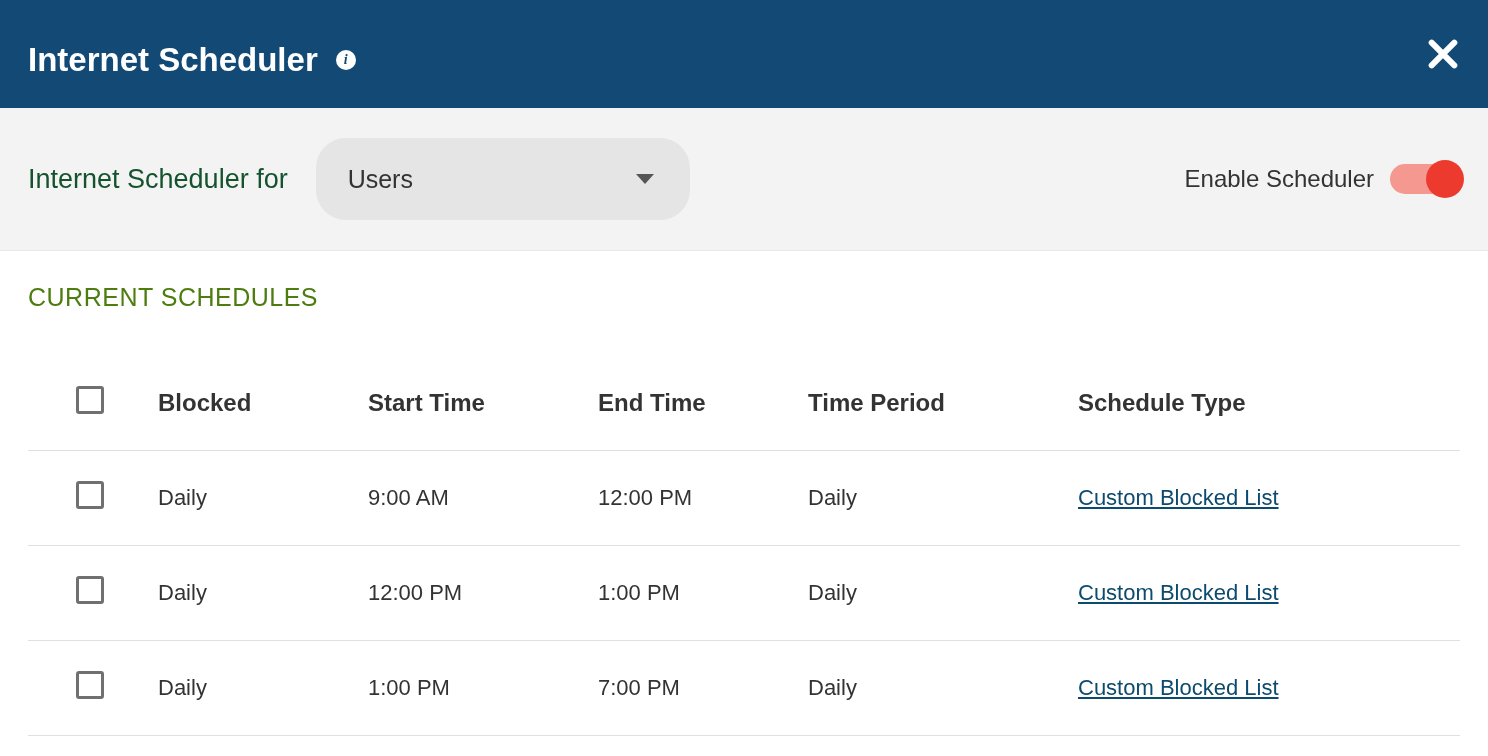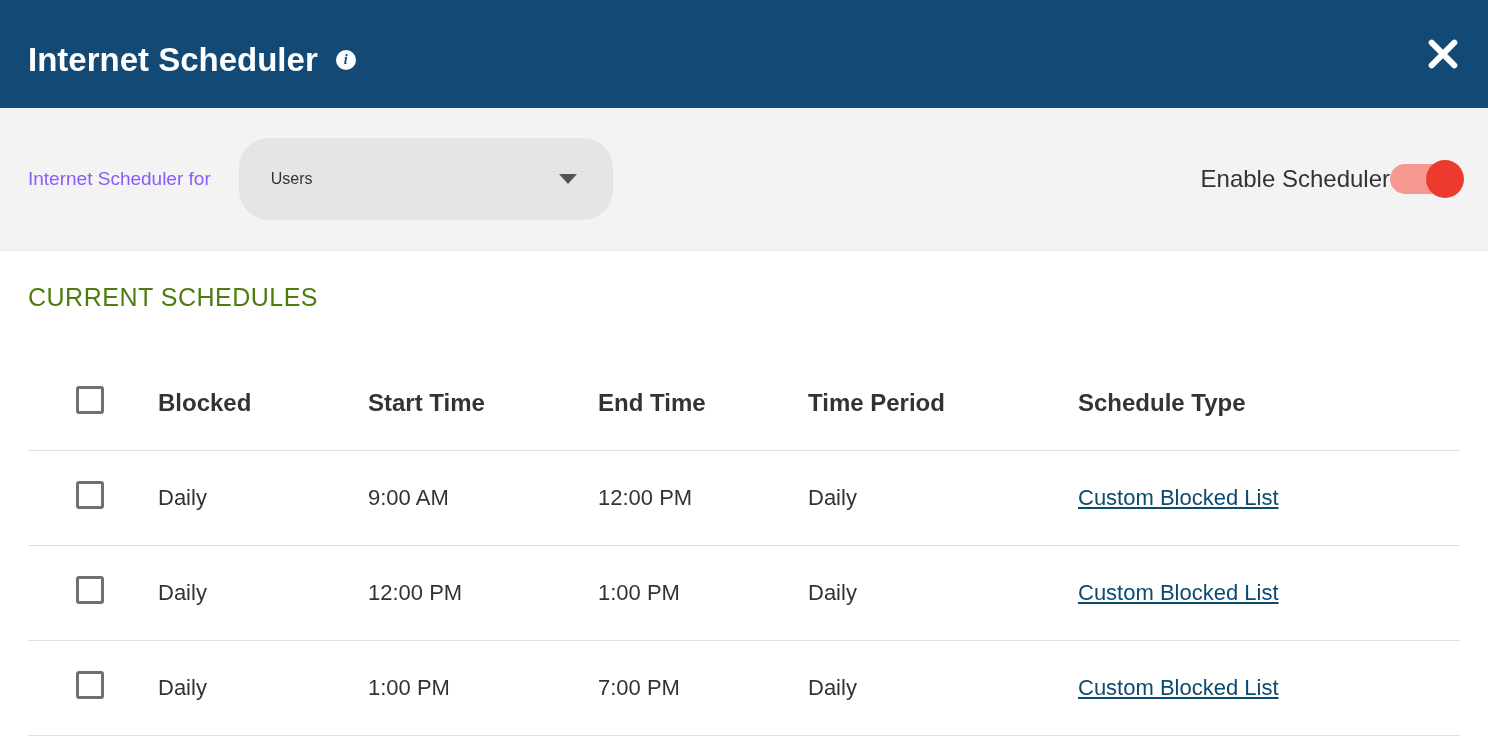--- a/index.html
+++ b/index.html
@@ -58,48 +58,49 @@
     display: flex;
     align-items: center;
     justify-content: space-between;
   }
   .filter-left {
     display: flex;
     align-items: center;
     gap: 28px;
   }
   .filter-label {
-    font-size: 19px;
-    color: #8b5cf6;
+    font-size: 27px;
+    color: #14532d;
     text-align: center;
   }
   .select-box {
     background: #e5e5e5;
     border-radius: 30px;
     width: 374px;
     height: 82px;
     display: flex;
     align-items: center;
     justify-content: space-between;
     padding: 0 36px 0 32px;
     cursor: pointer;
   }
   .select-value {
-    font-size: 16px;
+    font-size: 25px;
     color: #333333;
   }
   .caret-down {
     width: 0; height: 0;
     border-left: 9px solid transparent;
     border-right: 9px solid transparent;
     border-top: 10px solid #555555;
   }
   .toggle-wrap {
     display: flex;
     align-items: center;
+    gap: 16px;
   }
   .toggle-label {
     font-size: 24px;
     color: #333333;
   }
   .toggle {
     position: relative;
     width: 70px;
     height: 30px;
     border-radius: 20px;

